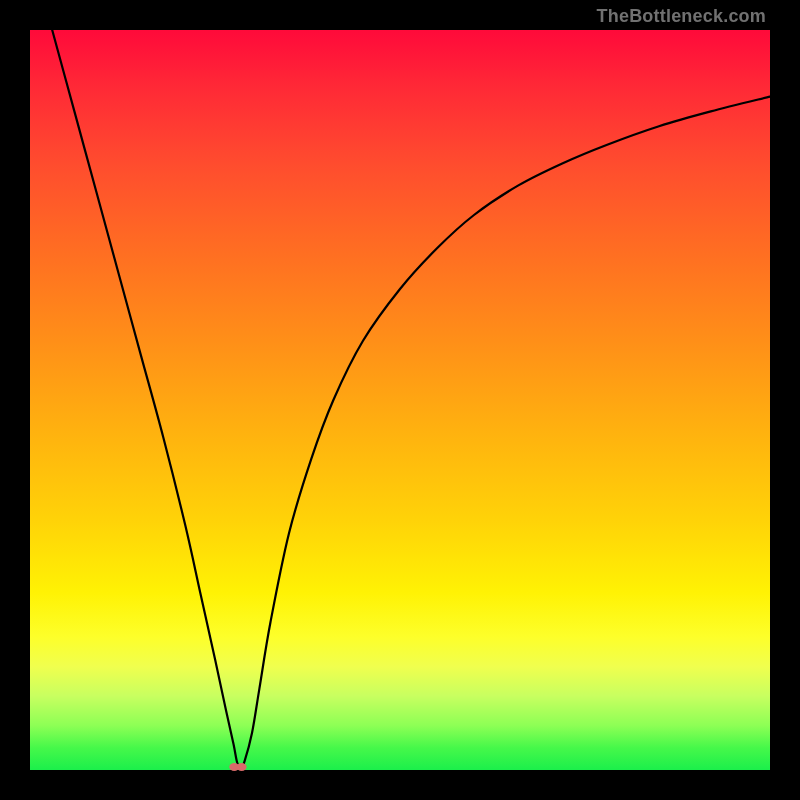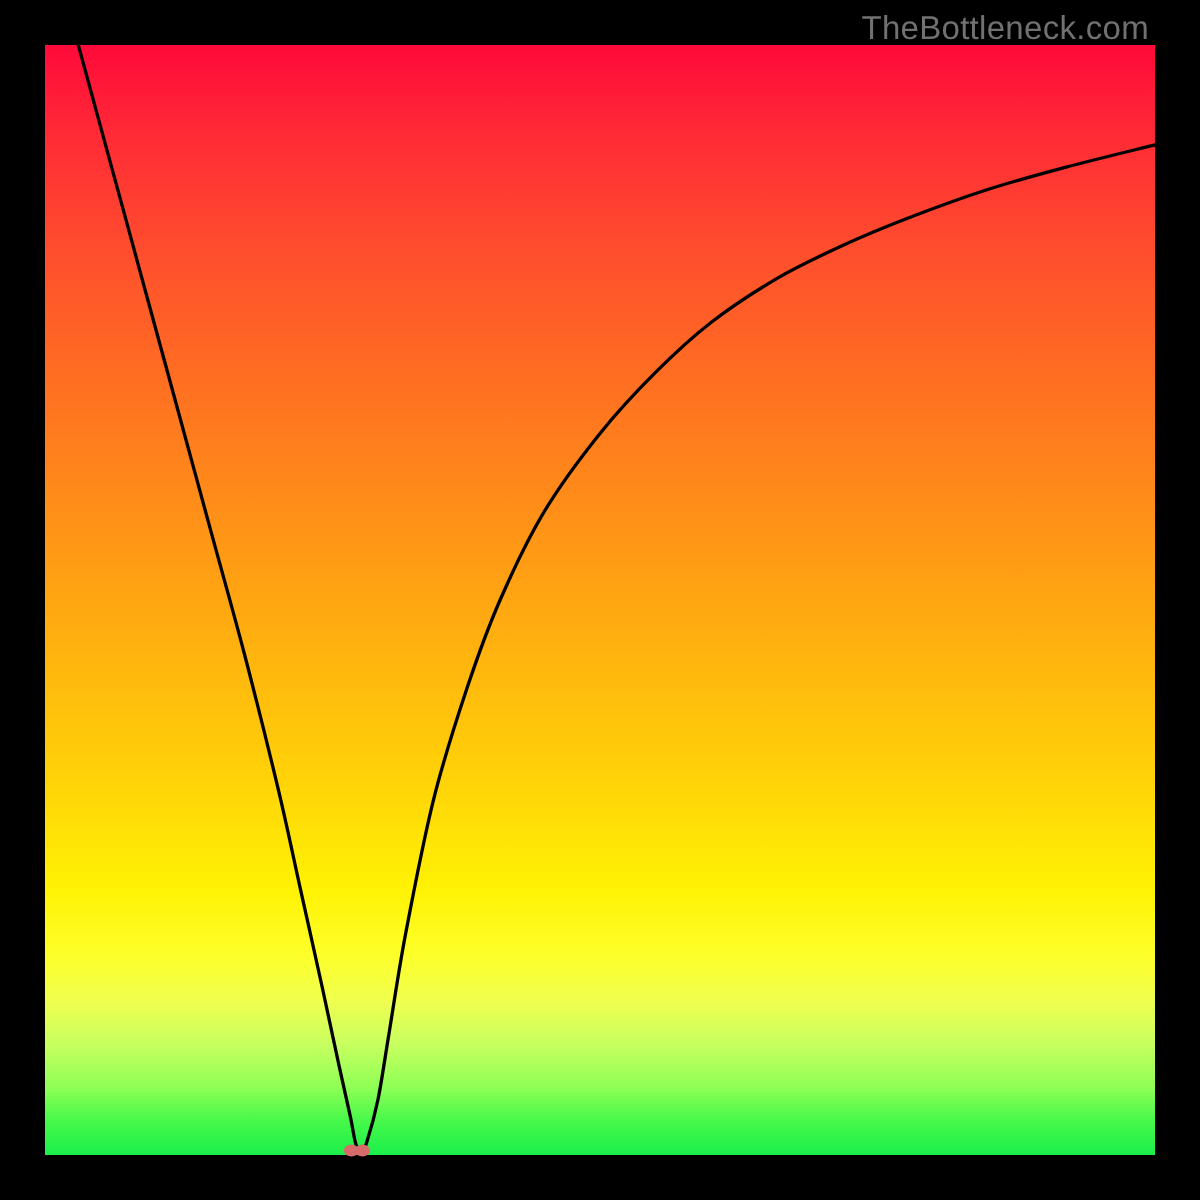--- a/index.html
+++ b/index.html
@@ -38,22 +38,22 @@
       #c8ff60 90%,
       #8dff55 94%,
       #46f84a 97%,
       #1bef4b 100%
     );
   }
   .watermark {
     position: absolute;
     top: 6px;
     right: 34px;
-    font-size: 22px;
-    font-weight: 400;
+    font-size: 18px;
+    font-weight: 700;
     color: #717171;
     letter-spacing: 0.2px;
     user-select: none;
   }
   svg.curve-layer {
     position: absolute;
     left: 0;
     top: 0;
     width: 740px;
     height: 740px;

